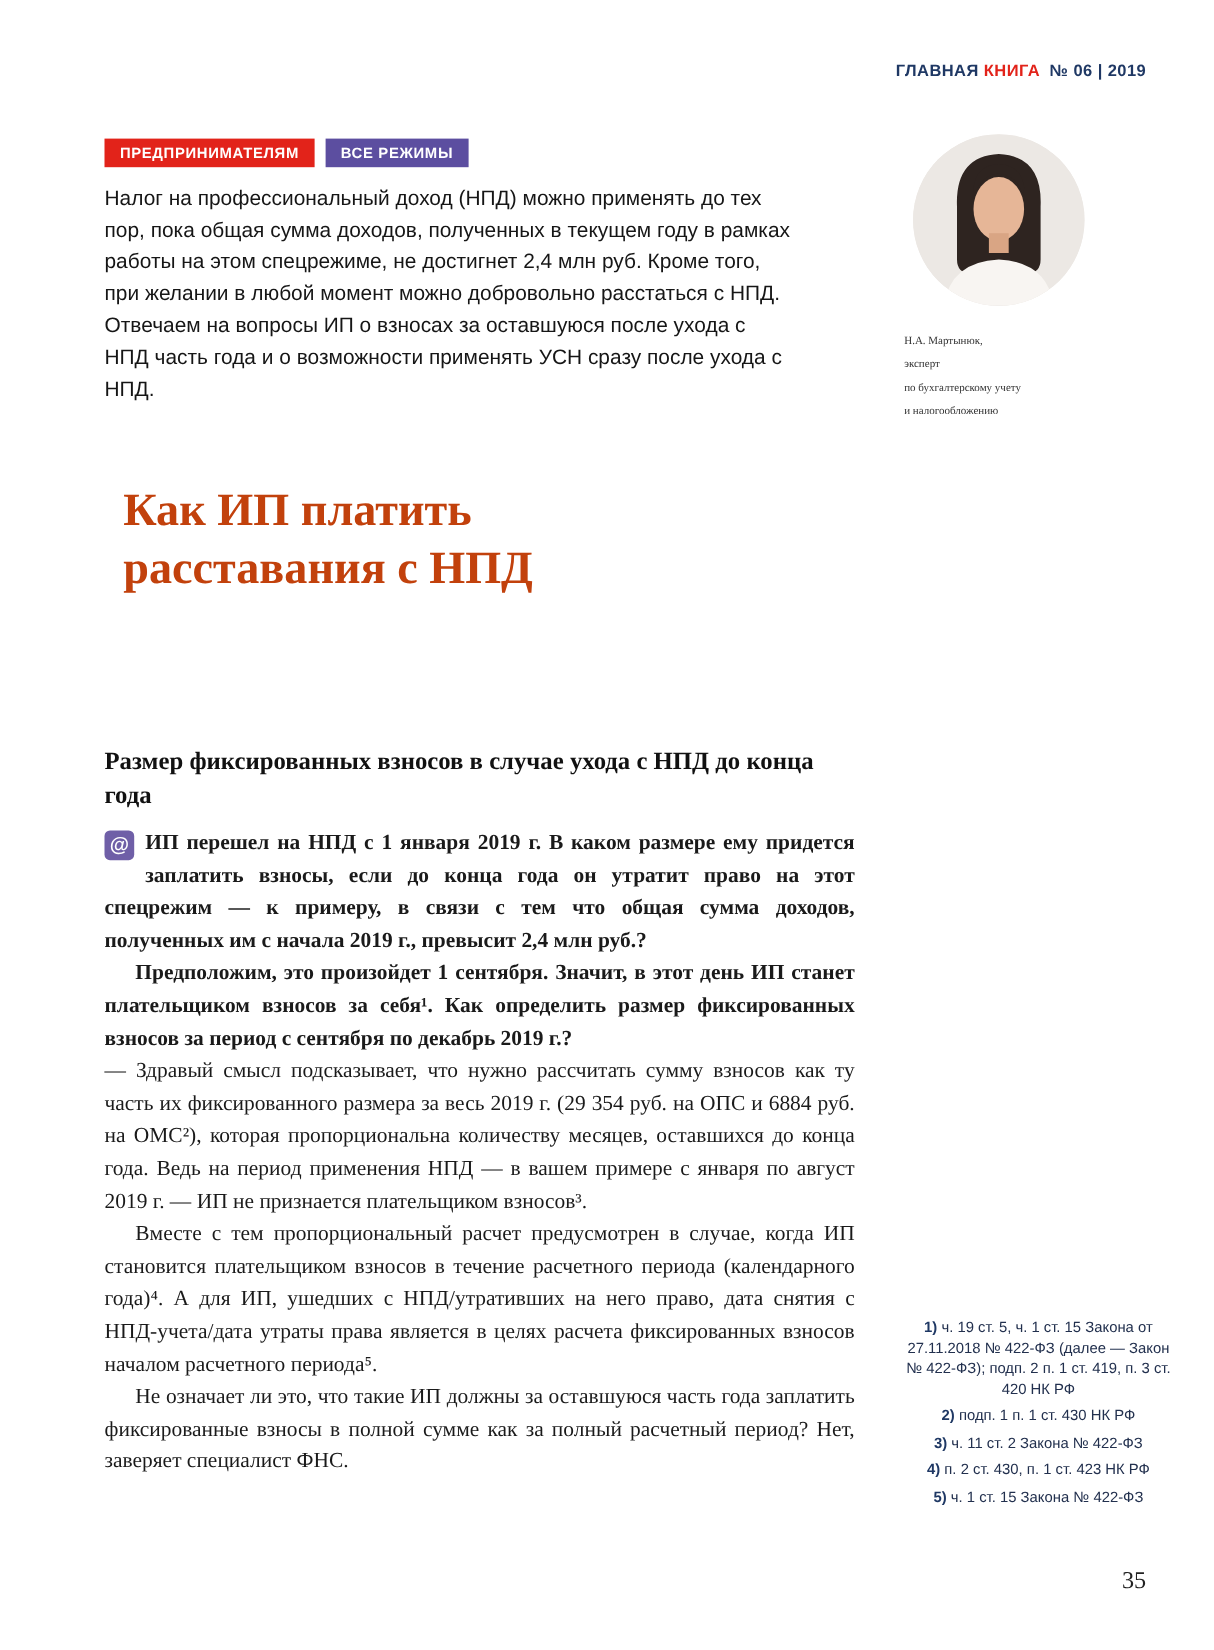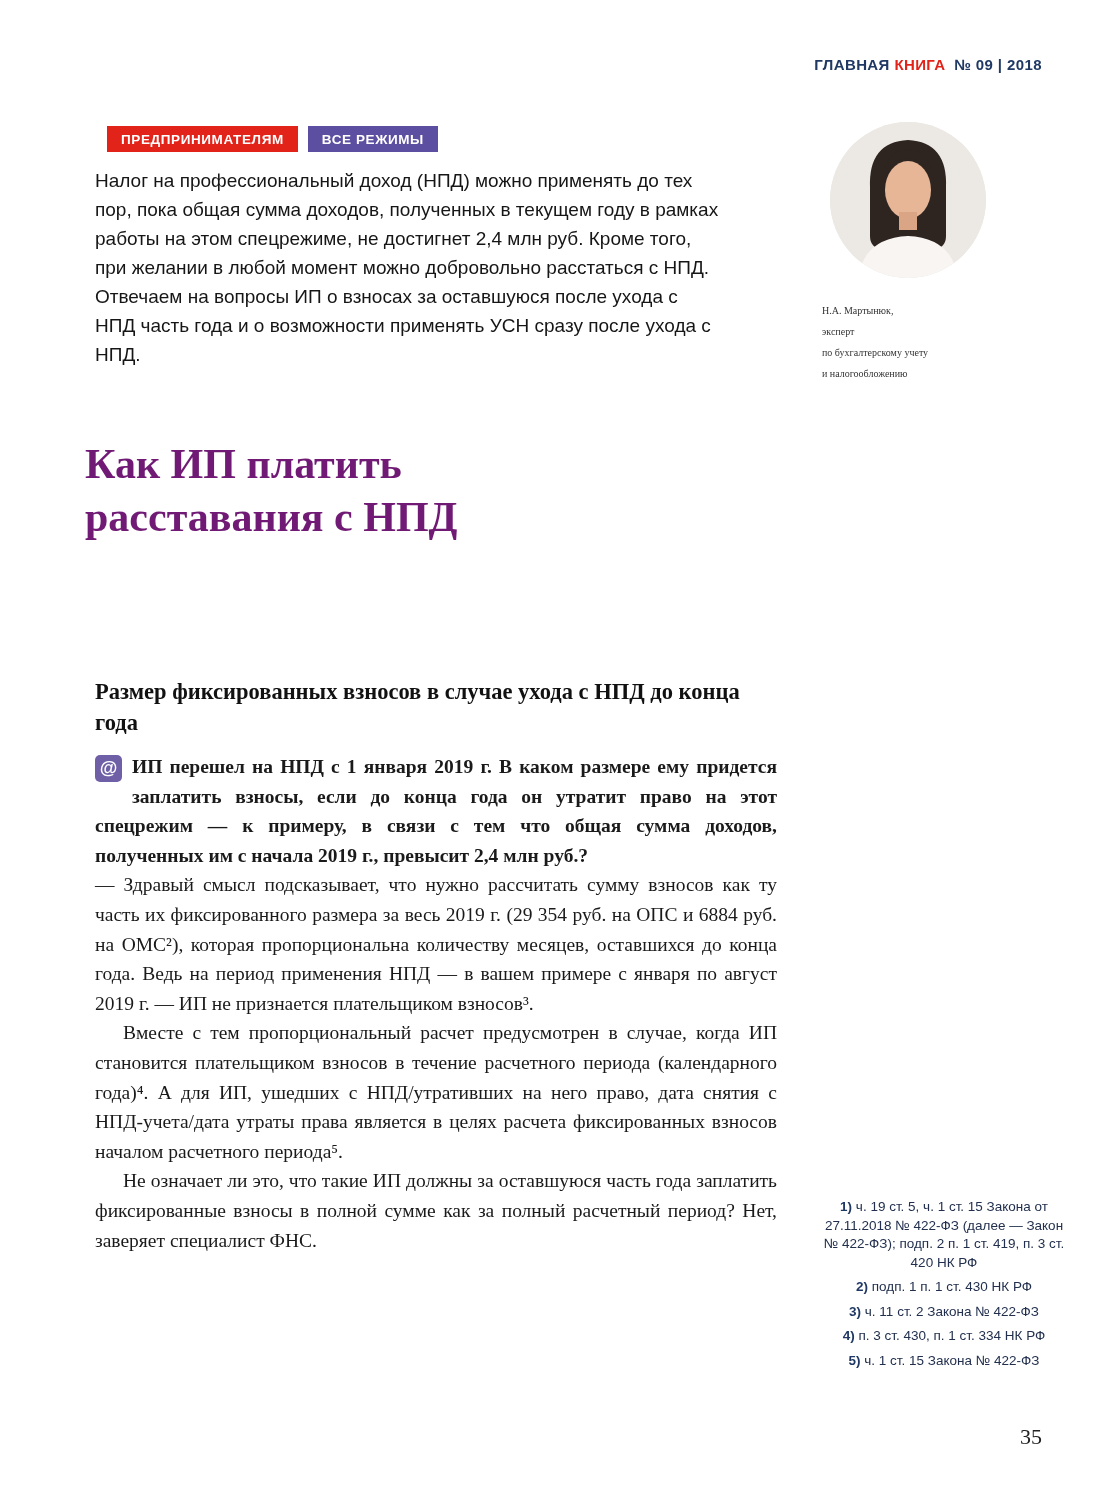--- a/index.html
+++ b/index.html
@@ -22,21 +22,20 @@
   }
   .masthead .brand-navy{color:#1f3864;}
   .masthead .brand-red{color:#e2231a;text-align:right;}
   .masthead .issue{color:#1f3864; font-weight:bold; margin-left:4px;}
 
   
   .badges{
     position:absolute; left:95px; top:126px;
     display:flex; gap:10px;
     font-family:"Liberation Sans", sans-serif;
-    margin-left:12px;
   }
   .badge{
     color:#fff; font-weight:bold; font-size:13.5px;
     letter-spacing:.6px; padding:6px 14px 5px;
   }
   .badge-red{background:#e2231a;}
   .badge-purple{background:#5c4ea0;}
 
   
   .lead{
@@ -52,22 +51,22 @@
     width:156px; height:156px; border-radius:50%;
     overflow:hidden; background:#ece8e4;
   }
   .caption{
     position:absolute; left:822px; top:300px; width:246px;
     font-size:10px; line-height:21px; color:#333;
   }
 
   
   .headline{
-    position:absolute; left:85px; top:438px; width:700px;
-    font-weight:bold; font-size:42px; line-height:53px; color:#701a75;
+    position:absolute; left:112px; top:438px; width:700px;
+    font-weight:bold; font-size:42px; line-height:53px; color:#c2410c;
   }
 
   
   .section-heading{
     position:absolute; left:95px; top:676px; width:650px;
     font-weight:bold; font-size:22.5px; line-height:31px; color:#111;
   }
 
   
   .qa{
@@ -101,21 +100,21 @@
   }
 </style>
 </head>
 <body>
 
 <div class="page">
 
   <div class="masthead">
     <span class="brand-navy">ГЛАВНАЯ</span>
     <span class="brand-red">КНИГА</span>
-    <span class="issue">№ 09 | 2018</span>
+    <span class="issue">№ 06 | 2019</span>
   </div>
 
   <div class="badges">
     <span class="badge badge-red">ПРЕДПРИНИМАТЕЛЯМ</span>
     <span class="badge badge-purple">ВСЕ РЕЖИМЫ</span>
   </div>
 
   <div class="lead">Налог на профессиональный доход (НПД) можно применять до тех пор, пока общая сумма доходов, полученных в текущем году в рамках работы на этом спецрежиме, не достигнет 2,4 млн руб. Кроме того, при желании в любой момент можно добровольно расстаться с НПД. Отвечаем на вопросы ИП о взносах за оставшуюся после ухода с НПД часть года и о возможности применять УСН сразу после ухода с НПД.</div>
 
   <div class="photo-wrap">
@@ -141,41 +140,42 @@
     <div>расставания с НПД</div>
   </h1>
 
   <h2 class="section-heading" style="margin:0;">Размер фиксированных взносов в случае ухода с НПД до конца года</h2>
 
   <div class="qa">
     <p class="q-par">
       <span class="at-icon">@</span>
       <span>ИП перешел на НПД с 1 января 2019 г. В каком размере ему придется заплатить взносы, если до конца года он утратит право на этот спецрежим — к примеру, в связи с тем что общая сумма доходов, полученных им с начала 2019 г., превысит 2,4 млн руб.?</span>
     </p>
+    <p class="q-par indent">Предположим, это произойдет 1 сентября. Значит, в этот день ИП станет плательщиком взносов за себя¹. Как определить размер фиксированных взносов за период с сентября по декабрь 2019 г.?</p>
     <p>— Здравый смысл подсказывает, что нужно рассчитать сумму взносов как ту часть их фиксированного размера за весь 2019 г. (29 354 руб. на ОПС и 6884 руб. на ОМС²), которая пропорциональна количеству месяцев, оставшихся до конца года. Ведь на период применения НПД — в вашем примере с января по август 2019 г. — ИП не признается плательщиком взносов³.</p>
     <p class="indent">Вместе с тем пропорциональный расчет предусмотрен в случае, когда ИП становится плательщиком взносов в течение расчетного периода (календарного года)⁴. А для ИП, ушедших с НПД/утративших на него право, дата снятия с НПД-учета/дата утраты права является в целях расчета фиксированных взносов началом расчетного периода⁵.</p>
     <p class="indent">Не означает ли это, что такие ИП должны за оставшуюся часть года заплатить фиксированные взносы в полной сумме как за полный расчетный период? Нет, заверяет специалист ФНС.</p>
   </div>
 
   <div class="footnotes">
     <div class="footnote">
       <span class="fn-num">1)</span>
       <span>ч. 19 ст. 5, ч. 1 ст. 15 Закона от 27.11.2018 № 422-ФЗ (далее — Закон № 422-ФЗ); подп. 2 п. 1 ст. 419, п. 3 ст. 420 НК РФ</span>
     </div>
     <div class="footnote">
       <span class="fn-num">2)</span>
       <span>подп. 1 п. 1 ст. 430 НК РФ</span>
     </div>
     <div class="footnote">
       <span class="fn-num">3)</span>
       <span>ч. 11 ст. 2 Закона № 422-ФЗ</span>
     </div>
     <div class="footnote">
       <span class="fn-num">4)</span>
-      <span>п. 3 ст. 430, п. 1 ст. 334 НК РФ</span>
+      <span>п. 2 ст. 430, п. 1 ст. 423 НК РФ</span>
     </div>
     <div class="footnote">
       <span class="fn-num">5)</span>
       <span>ч. 1 ст. 15 Закона № 422-ФЗ</span>
     </div>
   </div>
 
   <div class="page-number">35</div>
 
 </div>

